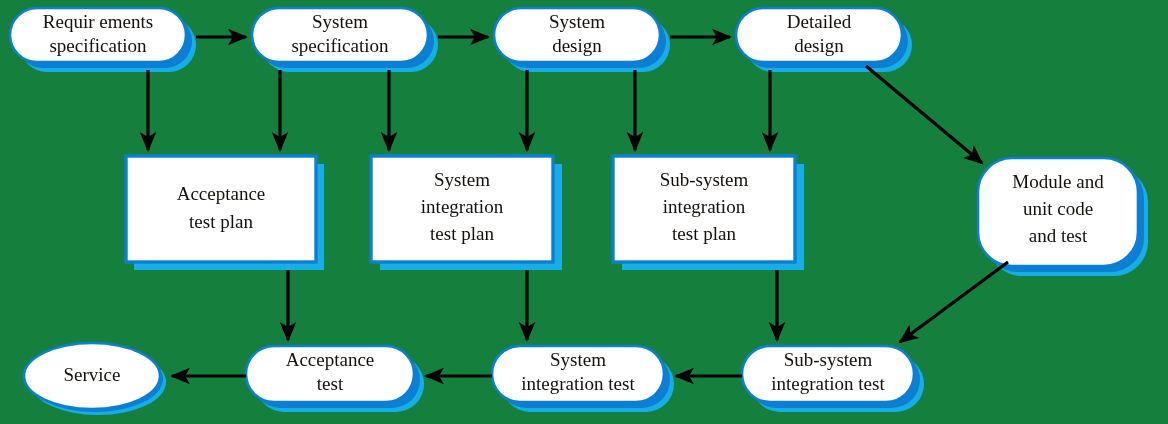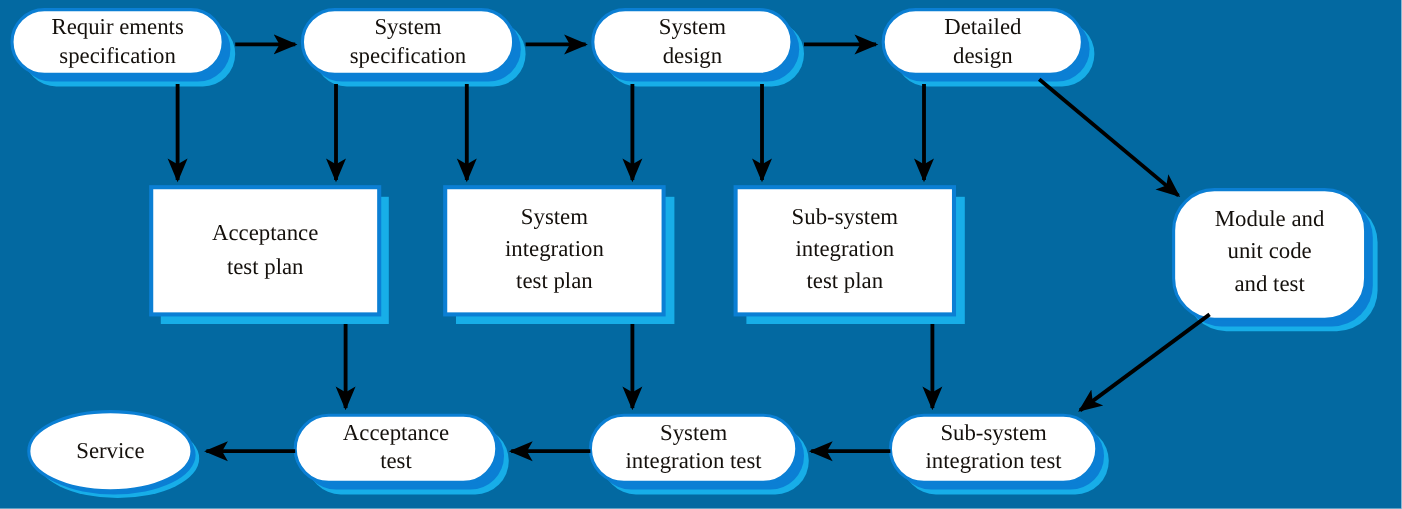--- a/index.html
+++ b/index.html
@@ -4,21 +4,21 @@
 <style>
   html, body {
     margin: 0;
     padding: 0;
     background: #ffffff;
   }
   #diagram-root {
     position: relative;
     width: 1168px;
     height: 424px;
-    background: #0369a1;
+    background: #15803d;
     overflow: hidden;
     font-family: "Liberation Serif", "DejaVu Serif", serif;
   }
   svg#vmodel-svg {
     display: block;
     width: 1168px;
     height: 424px;
   }
   .node-label {
     font-family: "Liberation Serif", "DejaVu Serif", serif;

